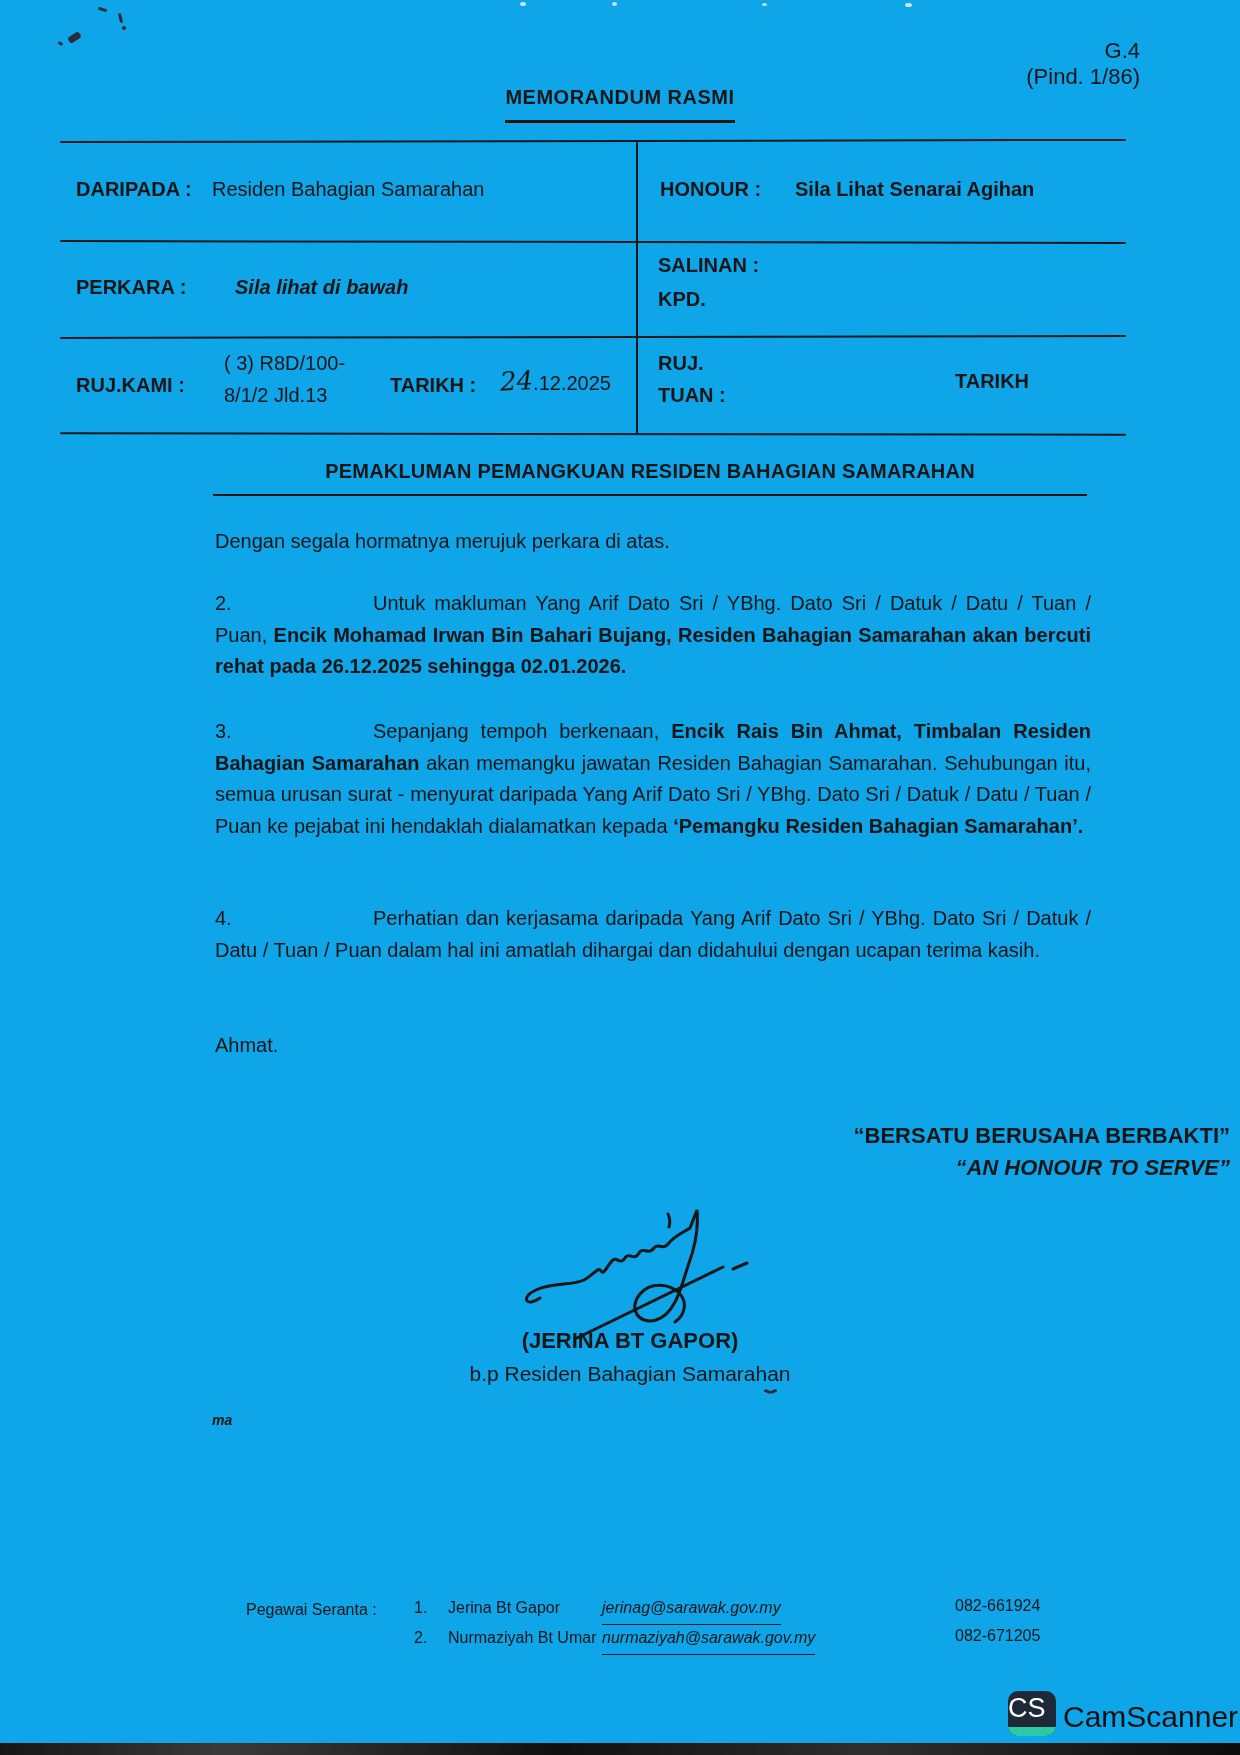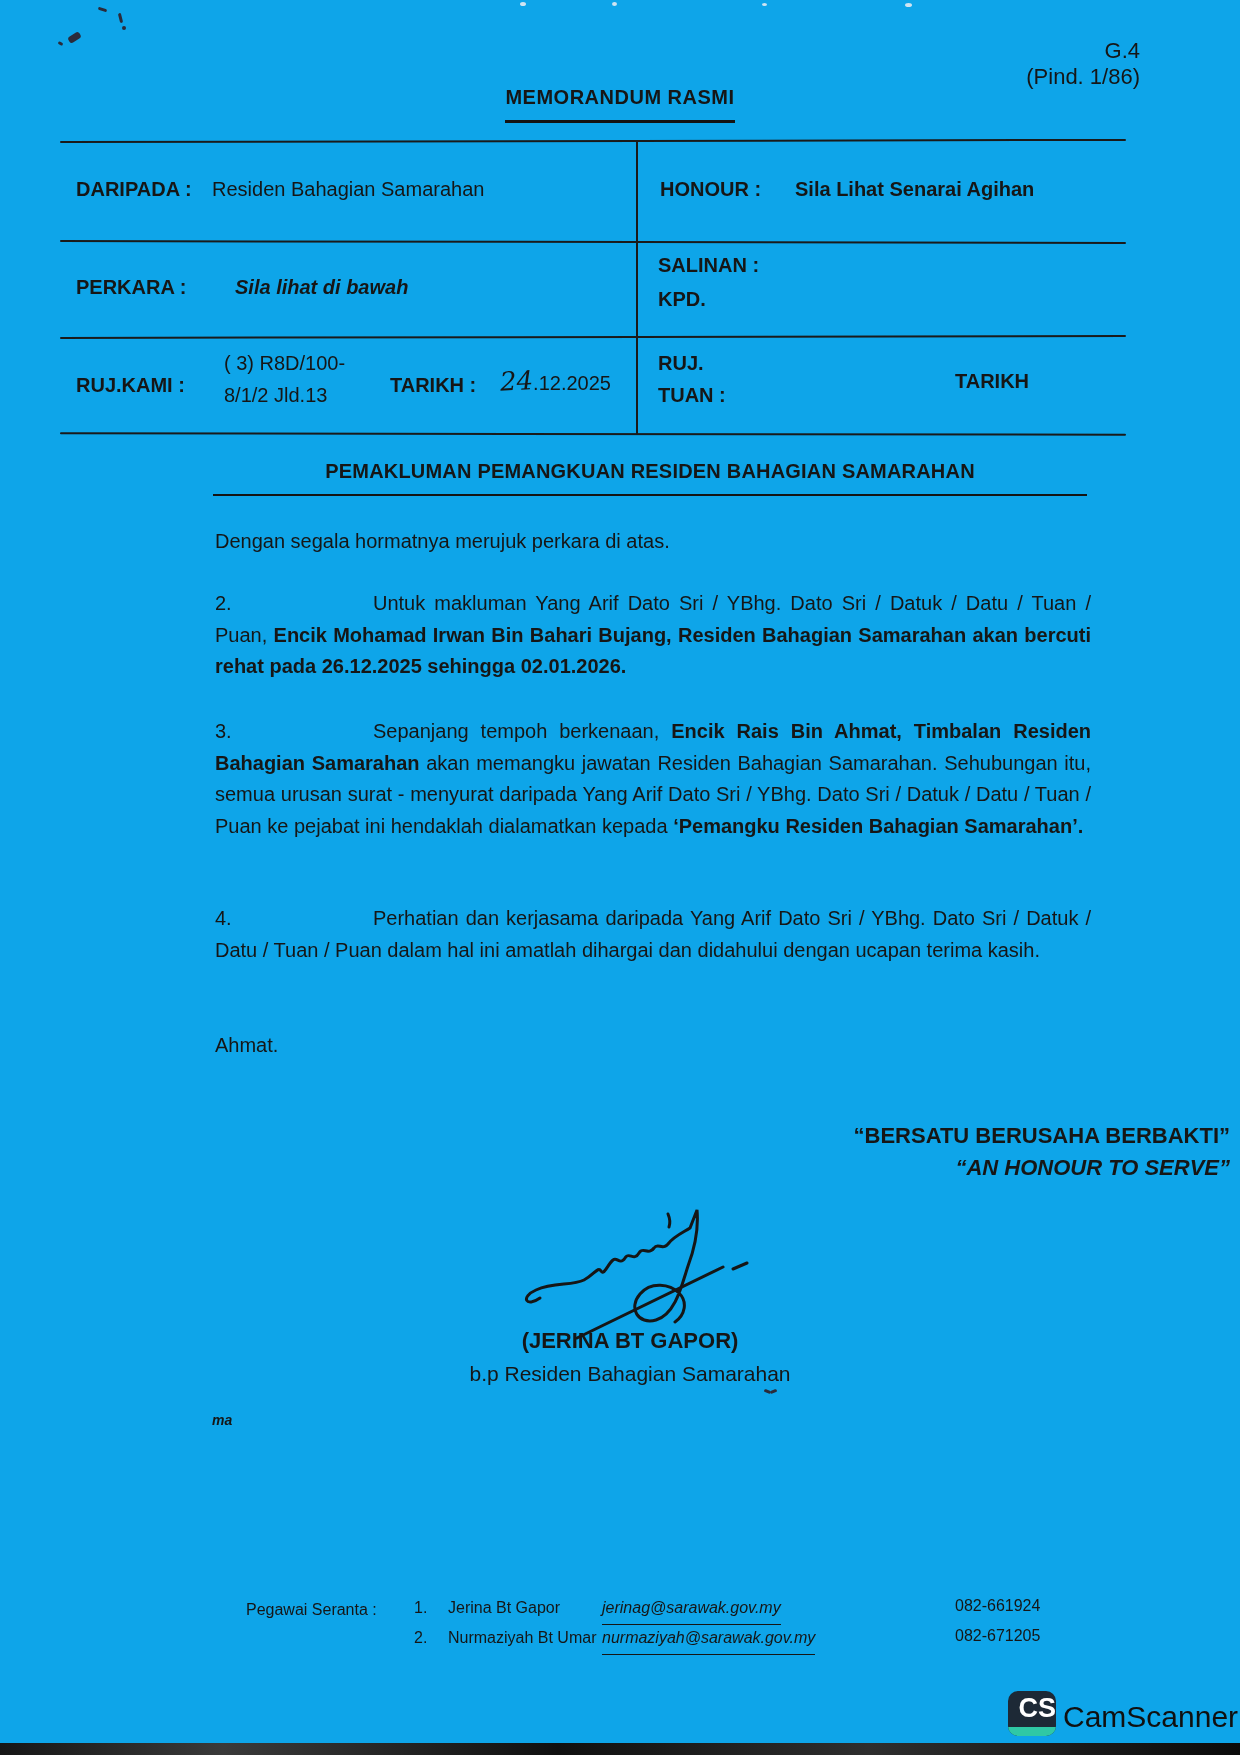--- a/index.html
+++ b/index.html
@@ -38,22 +38,22 @@
   .sig-name{top:1328px;left:430px;width:400px;text-align:center;font-size:22px;font-weight:700;}
   .sig-behalf{top:1362px;left:430px;width:400px;text-align:center;font-size:21px;}
   .ma-note{top:1412px;left:212px;font-size:14px;font-style:italic;font-weight:600;}
 
   
   .foot{font-size:16px;line-height:20px;}
   .foot-email{border-bottom:1.6px solid #161616;padding-bottom:8px;font-style:italic;}
 
   
   .cs-icon{top:1691px;left:1008px;width:48px;height:45px;background:#1d2936;border-radius:10px;overflow:hidden;}
-  .cs-icon .cs-txt{position:absolute;top:2px;left:0;width:100%;text-align:right;
-     color:#ffffff;font-weight:700;font-size:27px;font-family:"Liberation Sans",sans-serif;}
+  .cs-icon .cs-txt{position:absolute;top:2px;left:0;width:100%;text-align:left;
+     color:#ffffff;font-weight:400;font-size:27px;font-family:"Liberation Sans",sans-serif;}
   .cs-icon .cs-strip{position:absolute;bottom:0;left:0;width:100%;height:9px;background:#2fc8a5;}
   .cs-word{top:1700px;left:1063px;font-family:Liberation Sans, sans-serif;font-size:30px;color:#101010;}
 
   .scan-bar{left:0;top:1743px;width:1240px;height:12px;
     background:linear-gradient(90deg,#161616 0%,#3a3a3a 18%,#101010 45%,#2e2e2e 70%,#0b0b0b 100%);}
 
   
   .mark{background:#2b2b3a;border-radius:2px;}
   .speck{background:#cfe4f2;border-radius:50%;}
 

